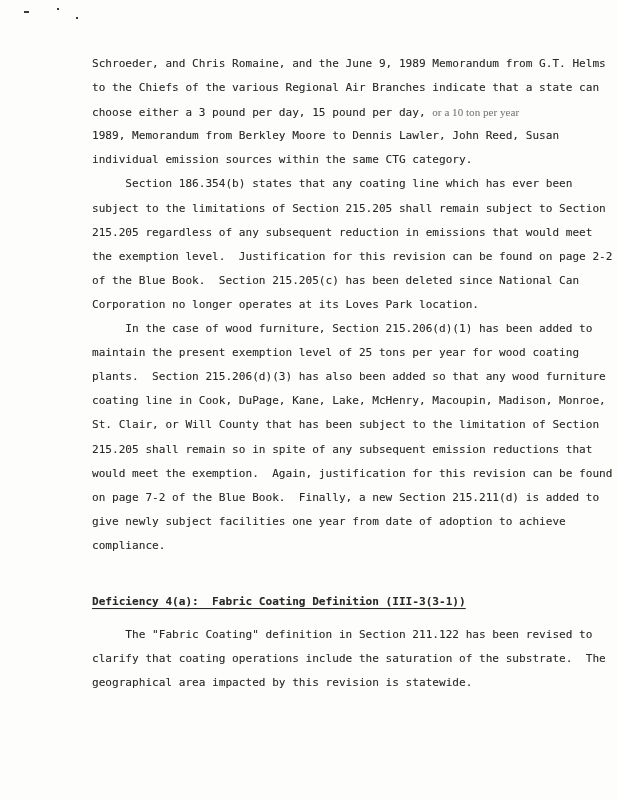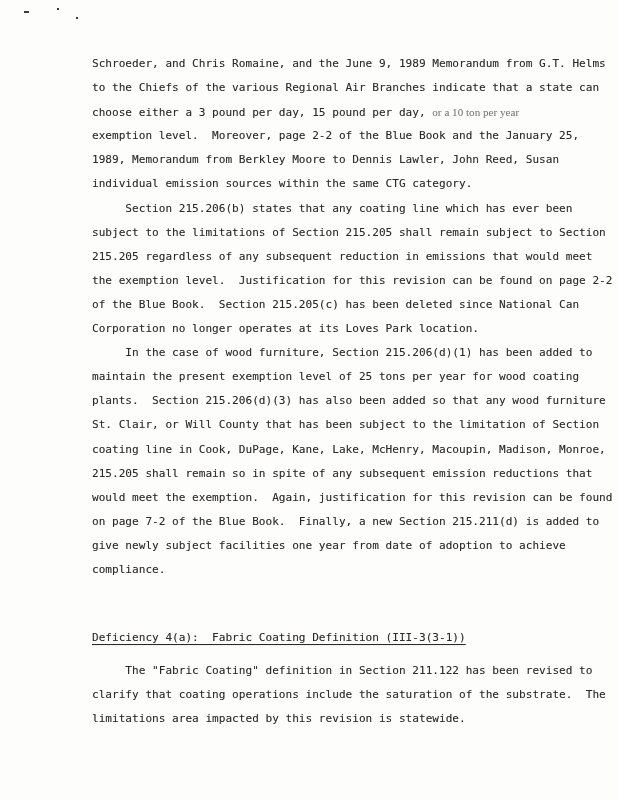--- a/index.html
+++ b/index.html
@@ -30,21 +30,22 @@
     letter-spacing: 0.05px;
     filter: blur(0.22px);
     text-shadow: 0.2px 0.2px 0 rgba(70,65,60,0.35);
   }
   .block { margin: 0; padding: 0; }
   .line {
     white-space: pre;
     height: 24.1px;
   }
   .block.heading {
-    margin-top: 44px;
+    margin-top: 32px;
+    font-weight: bold;
   }
   .block.heading .line {
     text-decoration: underline;
     text-underline-offset: 2.5px;
   }
   .block.closing {
     margin-top: 9px;
   }
   .faded {
     opacity: 0.62;
@@ -63,46 +64,45 @@
 
 <div class="page">
   <div class="speckle dash-1"></div>
   <div class="speckle dot-1"></div>
   <div class="speckle dot-2"></div>
   <div class="doc-body">
       <div class="block paragraph">
         <div class="line">Schroeder, and Chris Romaine, and the June 9, 1989 Memorandum from G.T. Helms</div>
         <div class="line">to the Chiefs of the various Regional Air Branches indicate that a state can</div>
         <div class="line">choose either a 3 pound per day, 15 pound per day, <span class="faded">or a 10 ton per year</span></div>
-        <div class="line">exemption level.  Moreover, page 2-2 of the Blue Book and the January 25,</div>
         <div class="line">1989, Memorandum from Berkley Moore to Dennis Lawler, John Reed, Susan</div>
         <div class="line">individual emission sources within the same CTG category.</div>
       </div>
       <div class="block paragraph">
-        <div class="line">     Section 215.206(b) states that any coating line which has ever been</div>
+        <div class="line">     Section 186.354(b) states that any coating line which has ever been</div>
         <div class="line">subject to the limitations of Section 215.205 shall remain subject to Section</div>
         <div class="line">215.205 regardless of any subsequent reduction in emissions that would meet</div>
         <div class="line">the exemption level.  Justification for this revision can be found on page 2-2</div>
         <div class="line">of the Blue Book.  Section 215.205(c) has been deleted since National Can</div>
         <div class="line">Corporation no longer operates at its Loves Park location.</div>
       </div>
       <div class="block paragraph">
         <div class="line">     In the case of wood furniture, Section 215.206(d)(1) has been added to</div>
         <div class="line">maintain the present exemption level of 25 tons per year for wood coating</div>
         <div class="line">plants.  Section 215.206(d)(3) has also been added so that any wood furniture</div>
+        <div class="line">coating line in Cook, DuPage, Kane, Lake, McHenry, Macoupin, Madison, Monroe,</div>
         <div class="line">St. Clair, or Will County that has been subject to the limitation of Section</div>
-        <div class="line">coating line in Cook, DuPage, Kane, Lake, McHenry, Macoupin, Madison, Monroe,</div>
         <div class="line">215.205 shall remain so in spite of any subsequent emission reductions that</div>
         <div class="line">would meet the exemption.  Again, justification for this revision can be found</div>
         <div class="line">on page 7-2 of the Blue Book.  Finally, a new Section 215.211(d) is added to</div>
         <div class="line">give newly subject facilities one year from date of adoption to achieve</div>
         <div class="line">compliance.</div>
       </div>
       <div class="block heading">
         <div class="line">Deficiency 4(a):  Fabric Coating Definition (III-3(3-1))</div>
       </div>
       <div class="block closing">
         <div class="line">     The "Fabric Coating" definition in Section 211.122 has been revised to</div>
         <div class="line">clarify that coating operations include the saturation of the substrate.  The</div>
-        <div class="line">limitations area impacted by this revision is statewide.</div>
+        <div class="line">geographical area impacted by this revision is statewide.</div>
       </div>
     </div>
 </div>
 
 </body></html>

